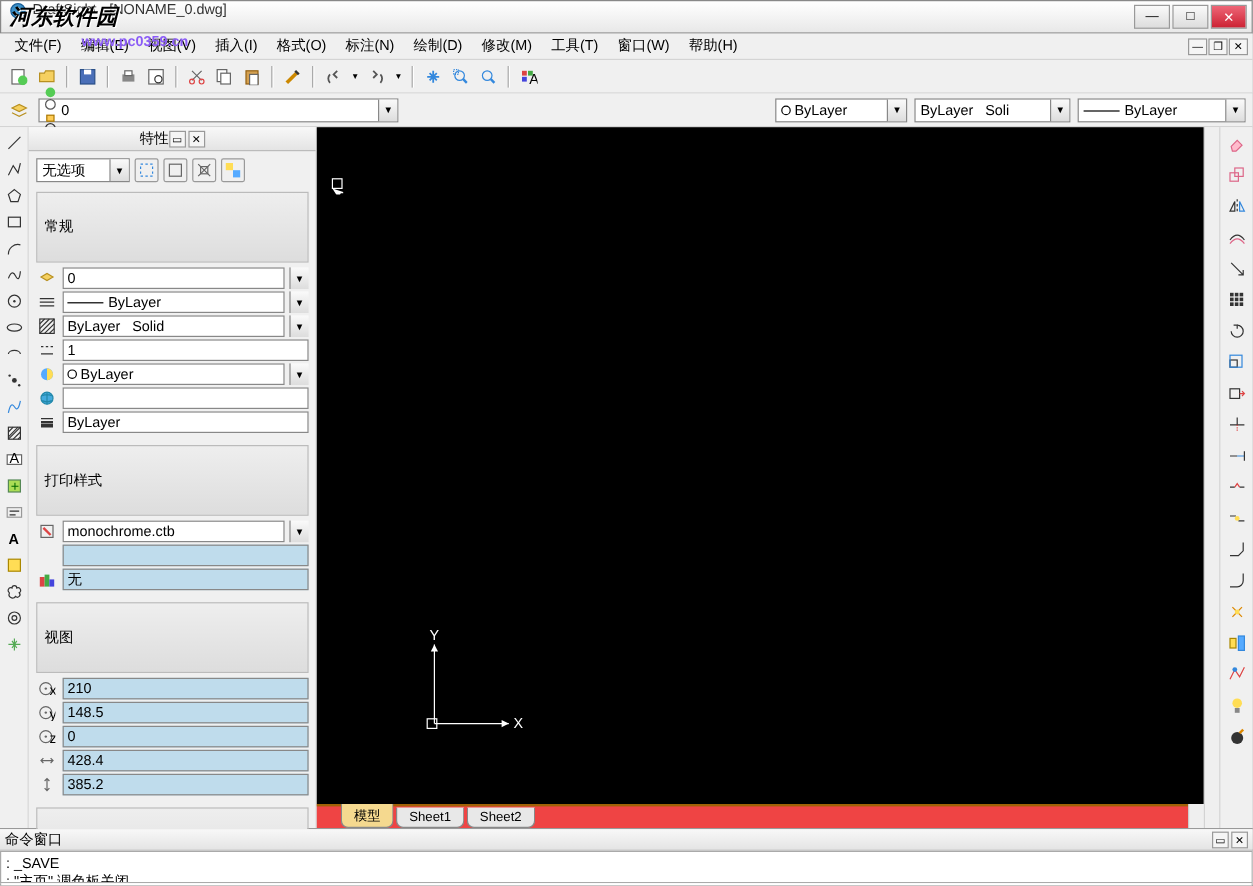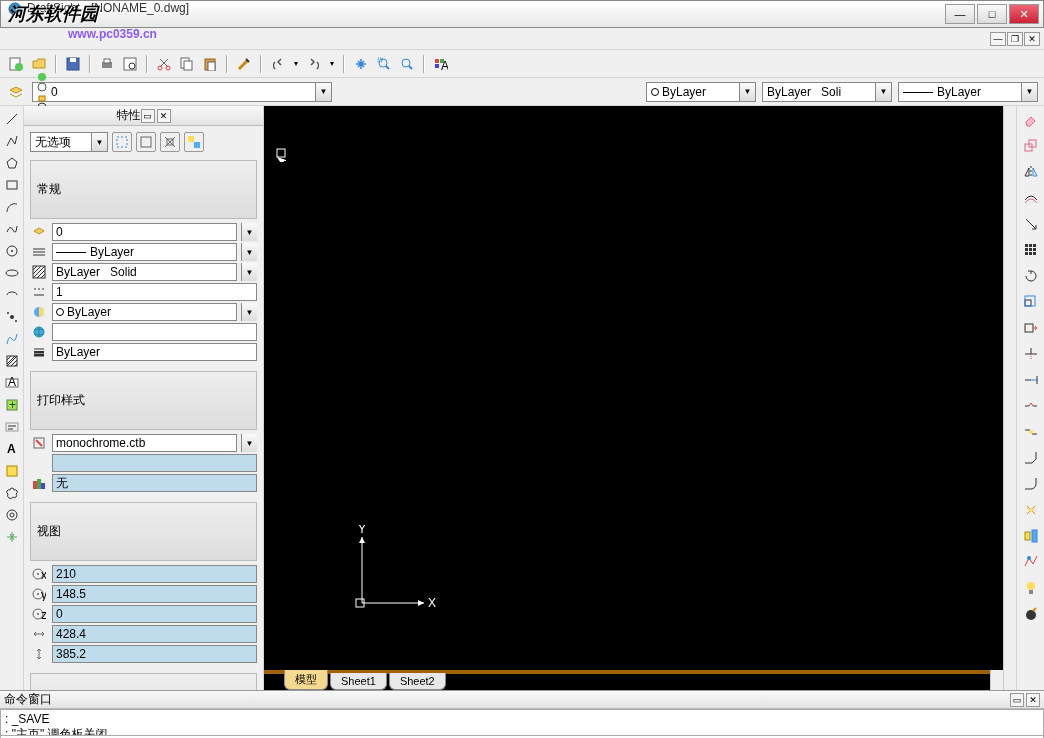--- a/index.html
+++ b/index.html
@@ -34,21 +34,21 @@
 .srow{display:flex;align-items:center;margin-bottom:2px;gap:4px}
 .sic{width:18px;height:18px;display:flex;align-items:center;justify-content:center}
 .sfld{flex:1;height:18px;border:1px solid #888;background:#fff;padding:0 3px;display:flex;align-items:center;overflow:hidden;white-space:nowrap}
 .sfld.hl{background:#bfdcec}
 .canv{flex:1;display:flex;flex-direction:column;position:relative}
 .da{flex:1;background:#000;position:relative}
 .ucs{position:absolute;left:90px;bottom:55px}
 .ucs line{stroke:#fff;stroke-width:1}
 .ucs text{fill:#fff;font-size:12px}
 .cursor{position:absolute;left:12px;top:42px;width:10px;height:14px}
-.tabs{height:20px;background:#000000;display:flex;align-items:flex-end;padding-left:20px;gap:2px;border-top:4px solid #a16207}
+.tabs{height:20px;background:#ef4444;display:flex;align-items:flex-end;padding-left:20px;gap:2px;border-top:2px solid #a16207}
 .tab{padding:2px 10px;border:1px solid #888;border-top:none;border-radius:0 0 6px 6px;background:#e8e8e8;cursor:pointer;font-size:11px}
 .tab.act{background:#f5d98f}
 .rvt{width:28px;background:#f0f0f0;border-left:1px solid #d4d4d4;display:flex;flex-direction:column;align-items:center;padding-top:4px;gap:6px}
 .rvt .ti{width:20px;height:20px;display:flex;align-items:center;justify-content:center;cursor:pointer;border:1px solid transparent}
 .cw{height:64px;border-top:1px solid #999;display:flex;flex-direction:column}
 .cwh{height:18px;background:linear-gradient(#f8f8f8,#e4e4e4);border-bottom:1px solid #bbb;display:flex;align-items:center;justify-content:space-between;padding:0 4px}
 .cwl{flex:1;background:#fff;padding:2px 4px;font-size:11px;overflow:hidden;border:1px solid #aaa;margin:0}
 .cwi{height:18px;display:flex;align-items:center;background:#fff;padding:0 4px;border:1px solid #aaa;border-top:none}
 .wm{position:absolute;left:8px;top:2px;font-size:18px;font-style:italic;font-weight:bold;color:#000000;text-shadow:1px 1px #fff;pointer-events:none;font-family:"Microsoft YaHei",sans-serif}
 .wm2{position:absolute;left:68px;top:27px;font-size:12px;color:#8b5cf6;font-weight:bold;pointer-events:none}
@@ -66,20 +66,33 @@
     </svg>
  <span class="wt" style="margin-left:4px">DraftSight - [NONAME_0.dwg]</span>
  <div class="wctrl">
   <div class="wbtn">—</div>
   <div class="wbtn">□</div>
   <div class="wbtn cl">✕</div>
  </div>
 </div>
 
 <div class="menu">
+ <div id="menuhost" style="display: flex;">
+      <div class="mi">文件(F)</div>
+      <div class="mi">编辑(E)</div>
+      <div class="mi">视图(V)</div>
+      <div class="mi">插入(I)</div>
+      <div class="mi">格式(O)</div>
+      <div class="mi">标注(N)</div>
+      <div class="mi">绘制(D)</div>
+      <div class="mi">修改(M)</div>
+      <div class="mi">工具(T)</div>
+      <div class="mi">窗口(W)</div>
+      <div class="mi">帮助(H)</div>
+    </div>
  <div class="mdi">
   <div>—</div>
   <div>❐</div>
   <div>✕</div>
  </div>
 </div>
 
 <div class="wm">河东软件园</div>
 <div class="wm2">www.pc0359.cn</div>
 

